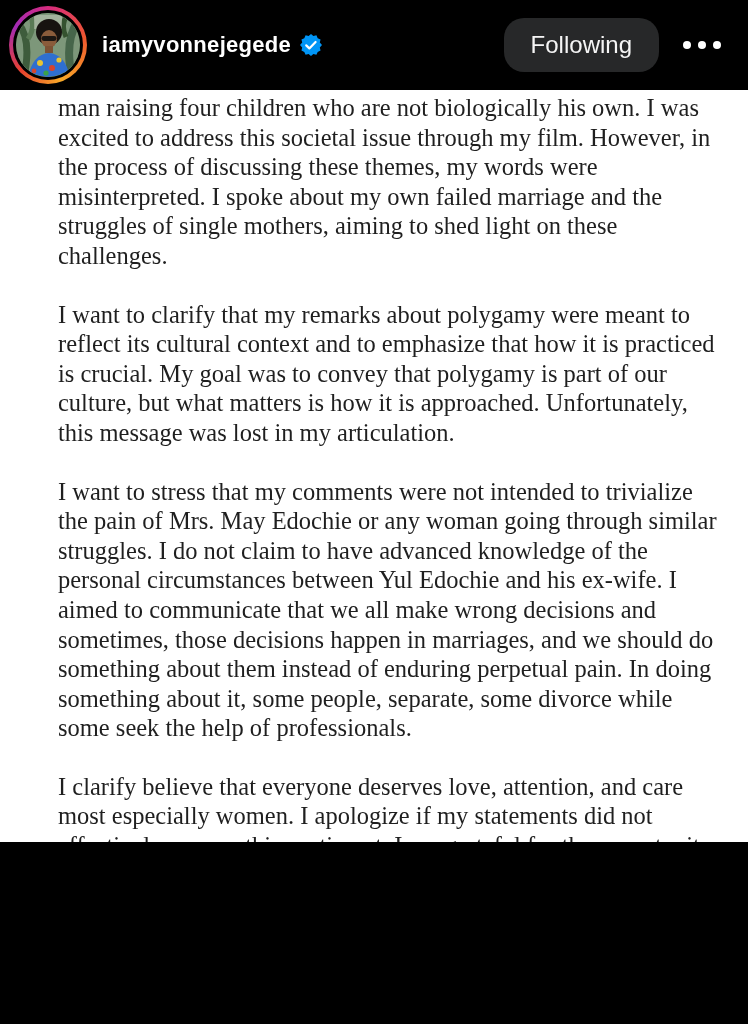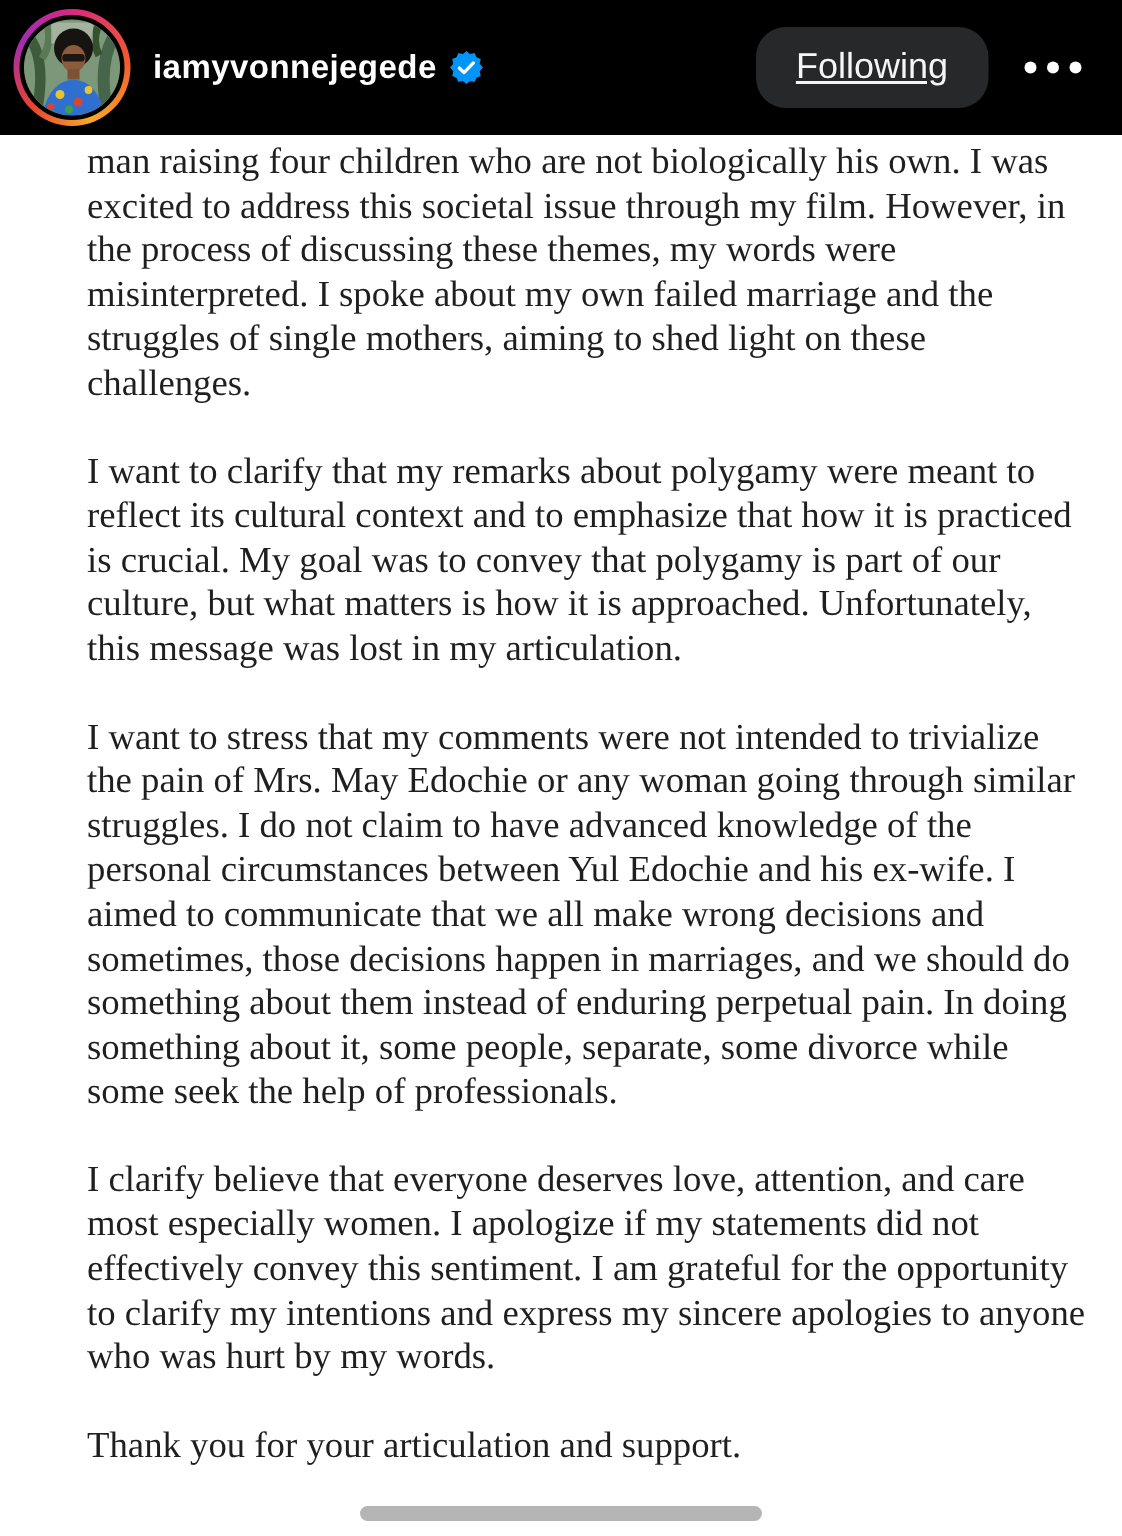--- a/index.html
+++ b/index.html
@@ -76,21 +76,20 @@
     background: #272829;
     color: #f5f5f5;
     border: none;
     border-radius: 20px;
     height: 54px;
     padding: 0 27px;
     font-family: "Liberation Sans", sans-serif;
     font-size: 24px;
     font-weight: 400;
     cursor: pointer;
-    text-decoration: underline;
   }
   .more-btn {
     background: transparent;
     border: none;
     margin-left: 22px;
     padding: 6px 2px;
     display: flex;
     align-items: center;
     gap: 7px;
     cursor: pointer;
@@ -99,21 +98,21 @@
     width: 8px;
     height: 8px;
     border-radius: 50%;
     background: #ffffff;
   }
 
   
   .post-image {
     position: relative;
     width: 748px;
-    height: 934px;
+    height: 752px;
     background: #ffffff;
     overflow: hidden;
   }
   .post-text {
     padding: 3px 24px 0 58px;
     font-family: "Liberation Serif", serif;
     font-size: 24.5px;
     line-height: 29.6px;
     color: #1f1f1f;
     text-align: left;

